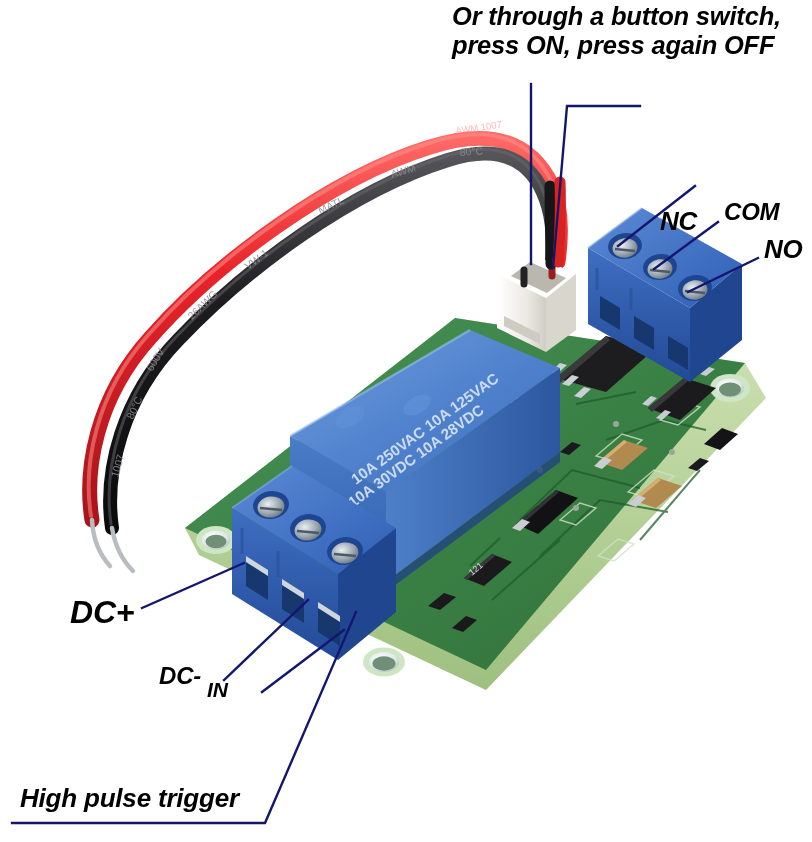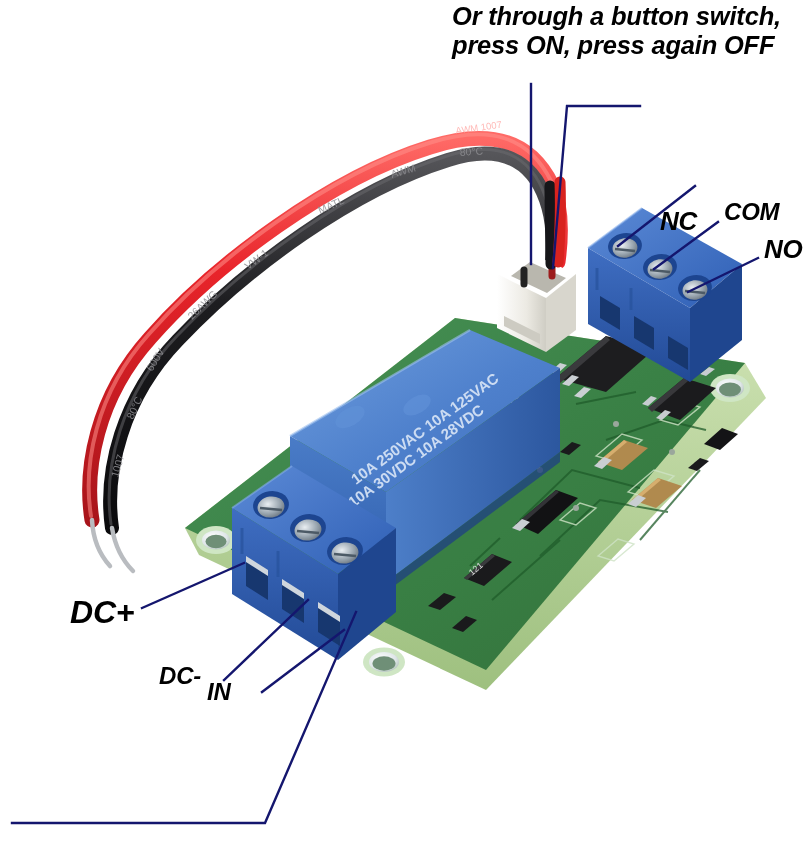--- a/index.html
+++ b/index.html
@@ -17,21 +17,21 @@
     font-family:"Liberation Sans", sans-serif;
     font-weight:bold;font-style:italic;
     color:#000000;white-space:pre;letter-spacing:-0.2px;
   }
   #c-top{left:452px;top:2px;font-size:25.5px;line-height:29px;}
   #c-nc{left:660px;top:161px;font-size:26px;margin-top:45px;}
   #c-com{left:724px;top:198px;font-size:24px;}
   #c-no{left:764px;top:234px;font-size:26px;font-style:italic;}
   #c-dcp{left:70px;top:594px;font-size:32px;}
   #c-dcm{left:153px;top:662px;font-size:24px;margin-left:6px;}
-  #c-in{left:207px;top:678px;font-size:24px;}
+  #c-in{left:207px;top:678px;font-size:21px;}
   #c-hpt{left:20px;top:783px;font-size:26px;}
 </style>
 </head>
 <body>
 
 <div id="stage">
 
   <svg id="photo" class="layer" viewBox="0 0 812 842">
     <defs>
       <linearGradient id="pcbTop" x1="0" y1="0" x2="1" y2="1">
@@ -363,14 +363,15 @@
 
   <div class="callout" id="c-top"><span>Or through a button switch,</span><br><span>press ON, press again OFF</span></div>
 
   <div class="callout" id="c-nc">NC</div>
   <div class="callout" id="c-com">COM</div>
   <div class="callout" id="c-no">NO</div>
 
   <div class="callout" id="c-dcp">DC+</div>
   <div class="callout" id="c-dcm">DC-</div>
   <div class="callout" id="c-in">IN</div>
+  <div class="callout" id="c-hpt">High pulse trigger</div>
 
 </div>
 
 </body></html>

